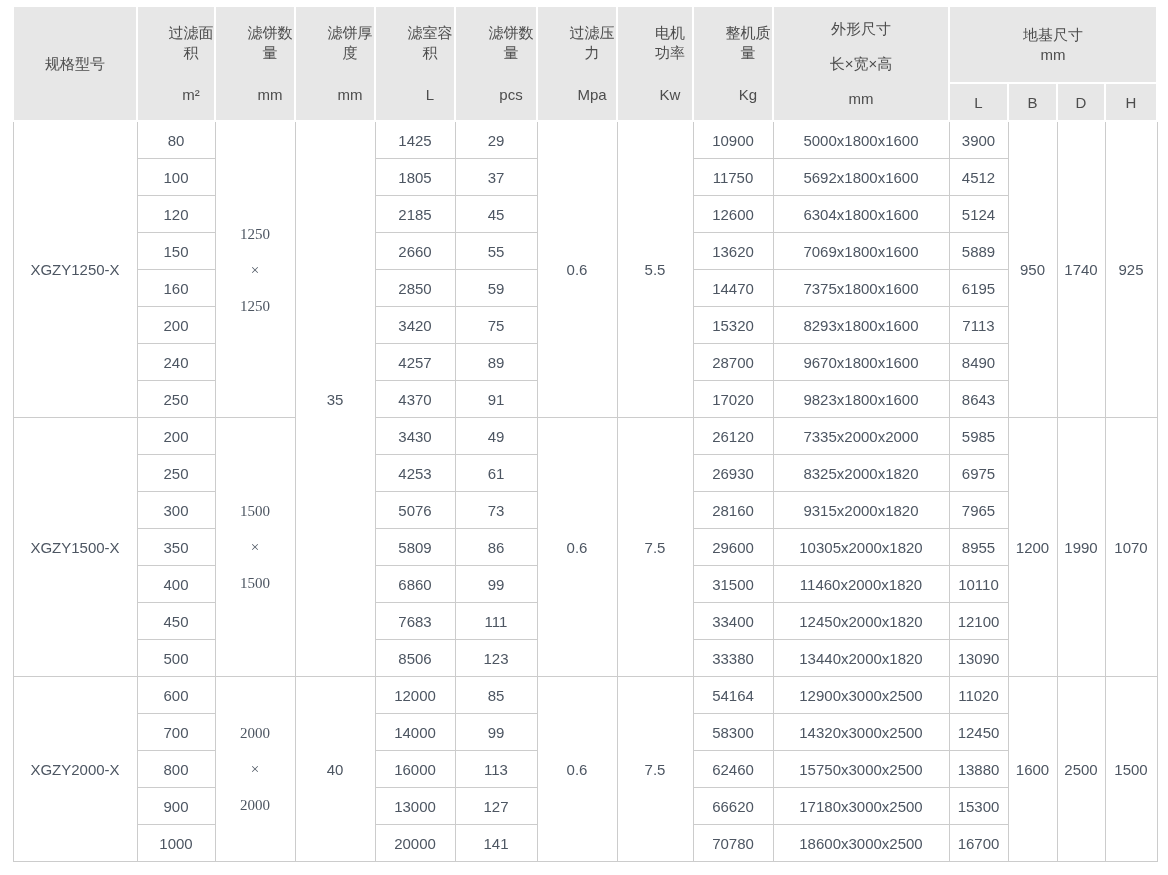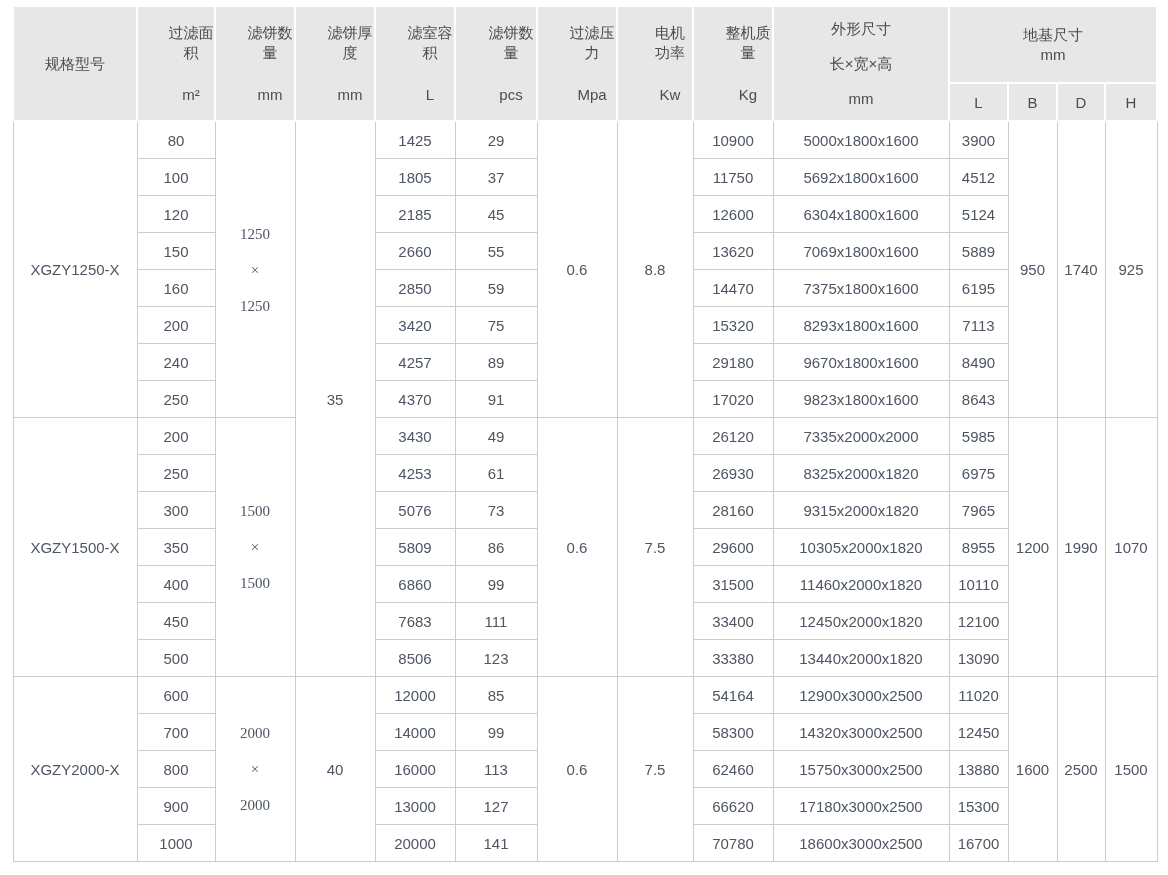--- a/index.html
+++ b/index.html
@@ -139,21 +139,21 @@
           <td>80</td>
           <td rowspan="8" class="plate">
             <div>1250</div>
             <div>×</div>
             <div>1250</div>
           </td>
           <td rowspan="15">35</td>
           <td>1425</td>
           <td>29</td>
           <td rowspan="8">0.6</td>
-          <td rowspan="8">8.8</td>
+          <td rowspan="8">5.5</td>
           <td>10900</td>
           <td>5000x1800x1600</td>
           <td>3900</td>
           <td rowspan="8">950</td>
           <td rowspan="8">1740</td>
           <td rowspan="8">925</td>
         </tr>
         <tr>
           <td>100</td>
           <td>1805</td>
@@ -191,21 +191,21 @@
           <td>3420</td>
           <td>75</td>
           <td>15320</td>
           <td>8293x1800x1600</td>
           <td>7113</td>
         </tr>
         <tr>
           <td>240</td>
           <td>4257</td>
           <td>89</td>
-          <td>29180</td>
+          <td>28700</td>
           <td>9670x1800x1600</td>
           <td>8490</td>
         </tr>
         <tr>
           <td>250</td>
           <td>4370</td>
           <td>91</td>
           <td>17020</td>
           <td>9823x1800x1600</td>
           <td>8643</td>

